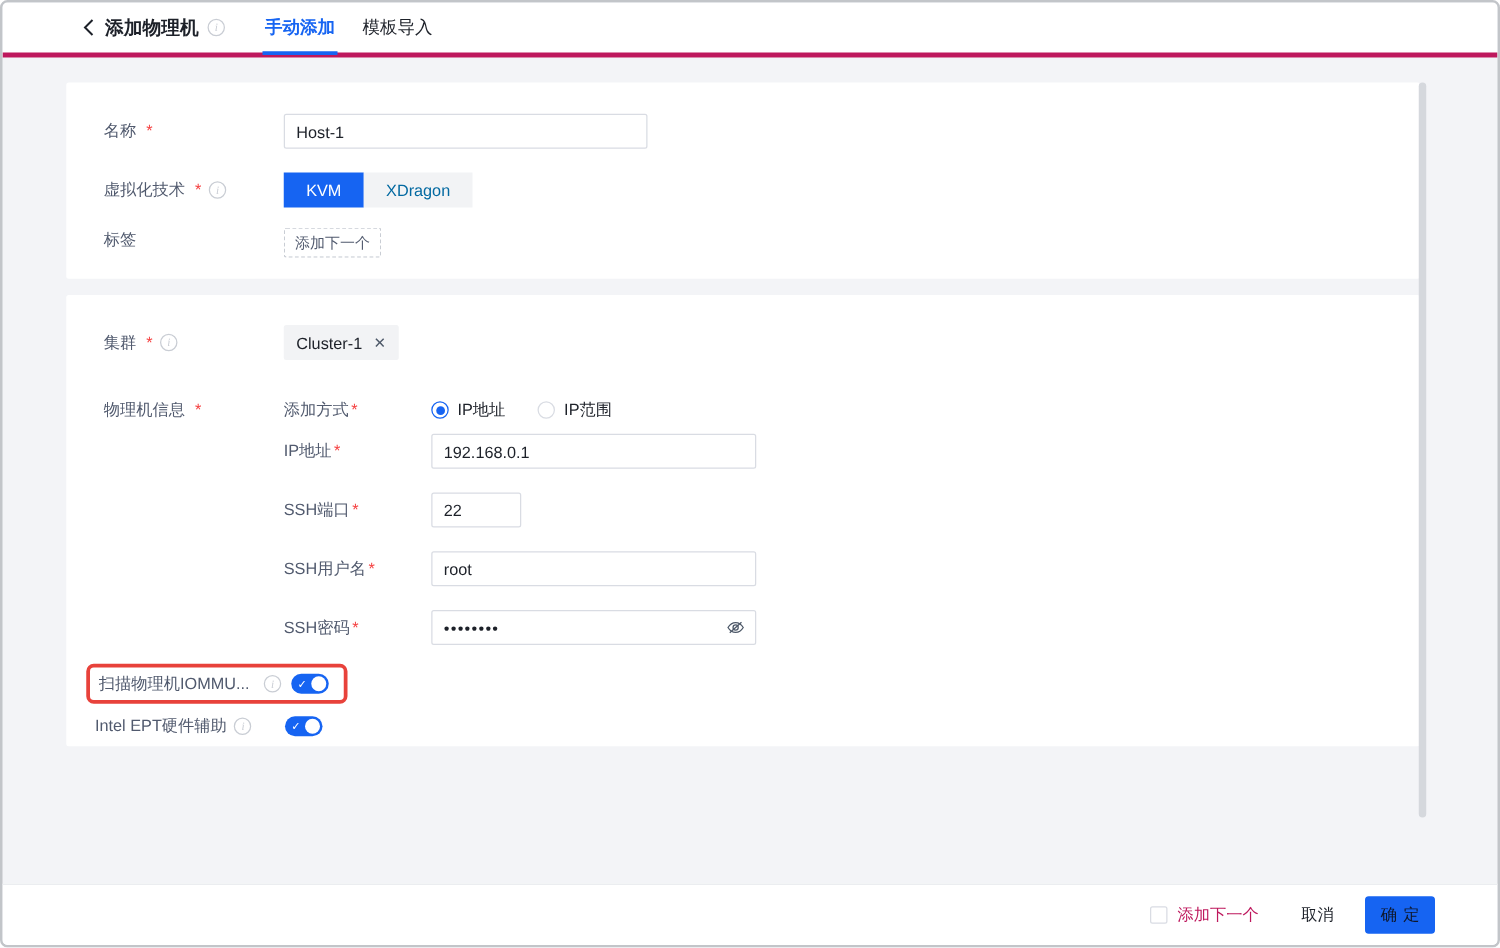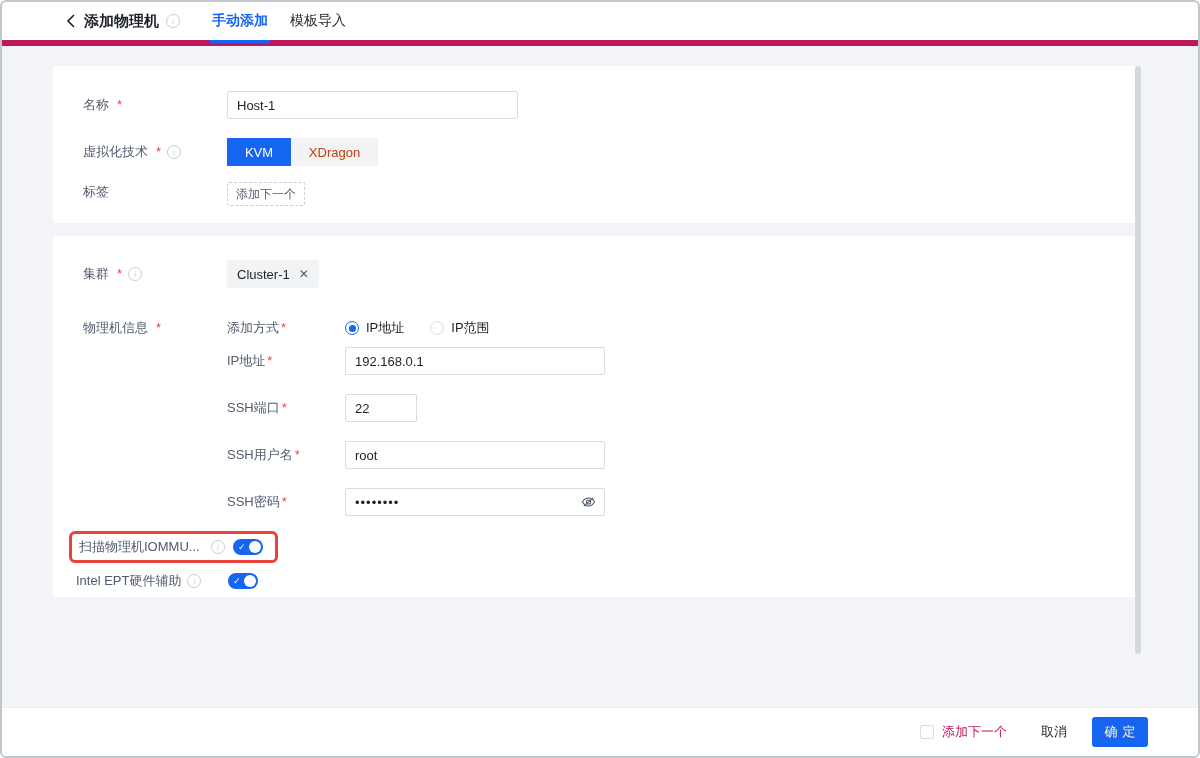--- a/index.html
+++ b/index.html
@@ -8,21 +8,21 @@
 
   .window {
     position:relative; width:1200px; height:758px;
     border:2px solid #c2c5c9; border-radius:6px;
     background:#f3f4f7; overflow:hidden;
   }
 
   
   .header {
     position:absolute; top:0; left:0; right:0; height:44px;
-    background:#fff; border-bottom:6px solid #be185d;
+    background:#fff; border-bottom:4px solid #be185d;
     display:flex; align-items:center; padding-left:60px;
   }
   .back-btn { width:18px; height:18px; display:flex; align-items:center; justify-content:center; cursor:pointer; margin-right:4px; }
   .page-title { font-size:15px; font-weight:bold; color:#1d2129; margin-right:7px; }
   .info-icon {
     width:14px; height:14px; border:1px solid #c9cdd4; border-radius:50%;
     color:#c9cdd4; font-size:9px; font-style:italic; font-family:"Liberation Serif",serif;
     display:inline-flex; align-items:center; justify-content:center; flex:none;
   }
   .tabs { display:flex; height:44px; margin-left:30px; }
@@ -65,21 +65,21 @@
     resize:none; outline:none; font-size:13px; color:#1d2129; padding:5px 9px;
     font-family:"Liberation Sans","DejaVu Sans",sans-serif;
   }
   .resize-grip { position:absolute; right:3px; bottom:5px; width:8px; height:8px; }
   .char-counter { font-size:12px; color:#8a919f; margin-left:9px; align-self:flex-end; padding-bottom:2px; }
 
   
   .segmented { display:inline-flex; }
   .seg-btn {
     height:28px; display:flex; align-items:center; justify-content:center;
-    font-size:13px; cursor:pointer; background:#f2f3f5; color:#c2410c;
+    font-size:13px; cursor:pointer; background:#f2f3f5; color:#0369a1;
   }
   .seg-kvm { width:64px; }
   .seg-xdragon { width:87px; }
   .seg-btn.selected { background:#1664f2; color:#fff; }
 
   
   .bind-tag-btn {
     height:24px; border:1px dashed #c9cdd4; border-radius:2px; background:#fff;
     font-size:12px; color:#515a6e; padding:0 8px; display:inline-flex; align-items:center;
     cursor:pointer; margin-top:2px;
@@ -151,21 +151,21 @@
     display:flex; align-items:center; justify-content:flex-end; padding-right:50px;
   }
   .checkbox {
     width:14px; height:14px; border:1px solid #d9dce3; border-radius:2px; background:#fff;
     cursor:pointer; flex:none;
   }
   .add-next-label { font-size:13px; color:#be185d; margin-left:8px; }
   .cancel-btn { font-size:13px; color:#1d2129; margin-left:34px; cursor:pointer; }
   .ok-btn {
     margin-left:25px; width:56px; height:30px; border:none; border-radius:3px;
-    background:#1664f2; color:#fef9c3; font-size:13px; cursor:pointer;
+    background:#1664f2; color:#0f172a; font-size:13px; cursor:pointer;
     display:flex; align-items:center; justify-content:center;
     letter-spacing:5px; padding-left:5px;
     font-family:"Liberation Sans","DejaVu Sans",sans-serif;
   }
 
   
   .scrollbar-thumb {
     position:absolute; left:1133px; top:64px; width:6px; height:588px;
     border-radius:3px; background:#d5d8dd;
   }

